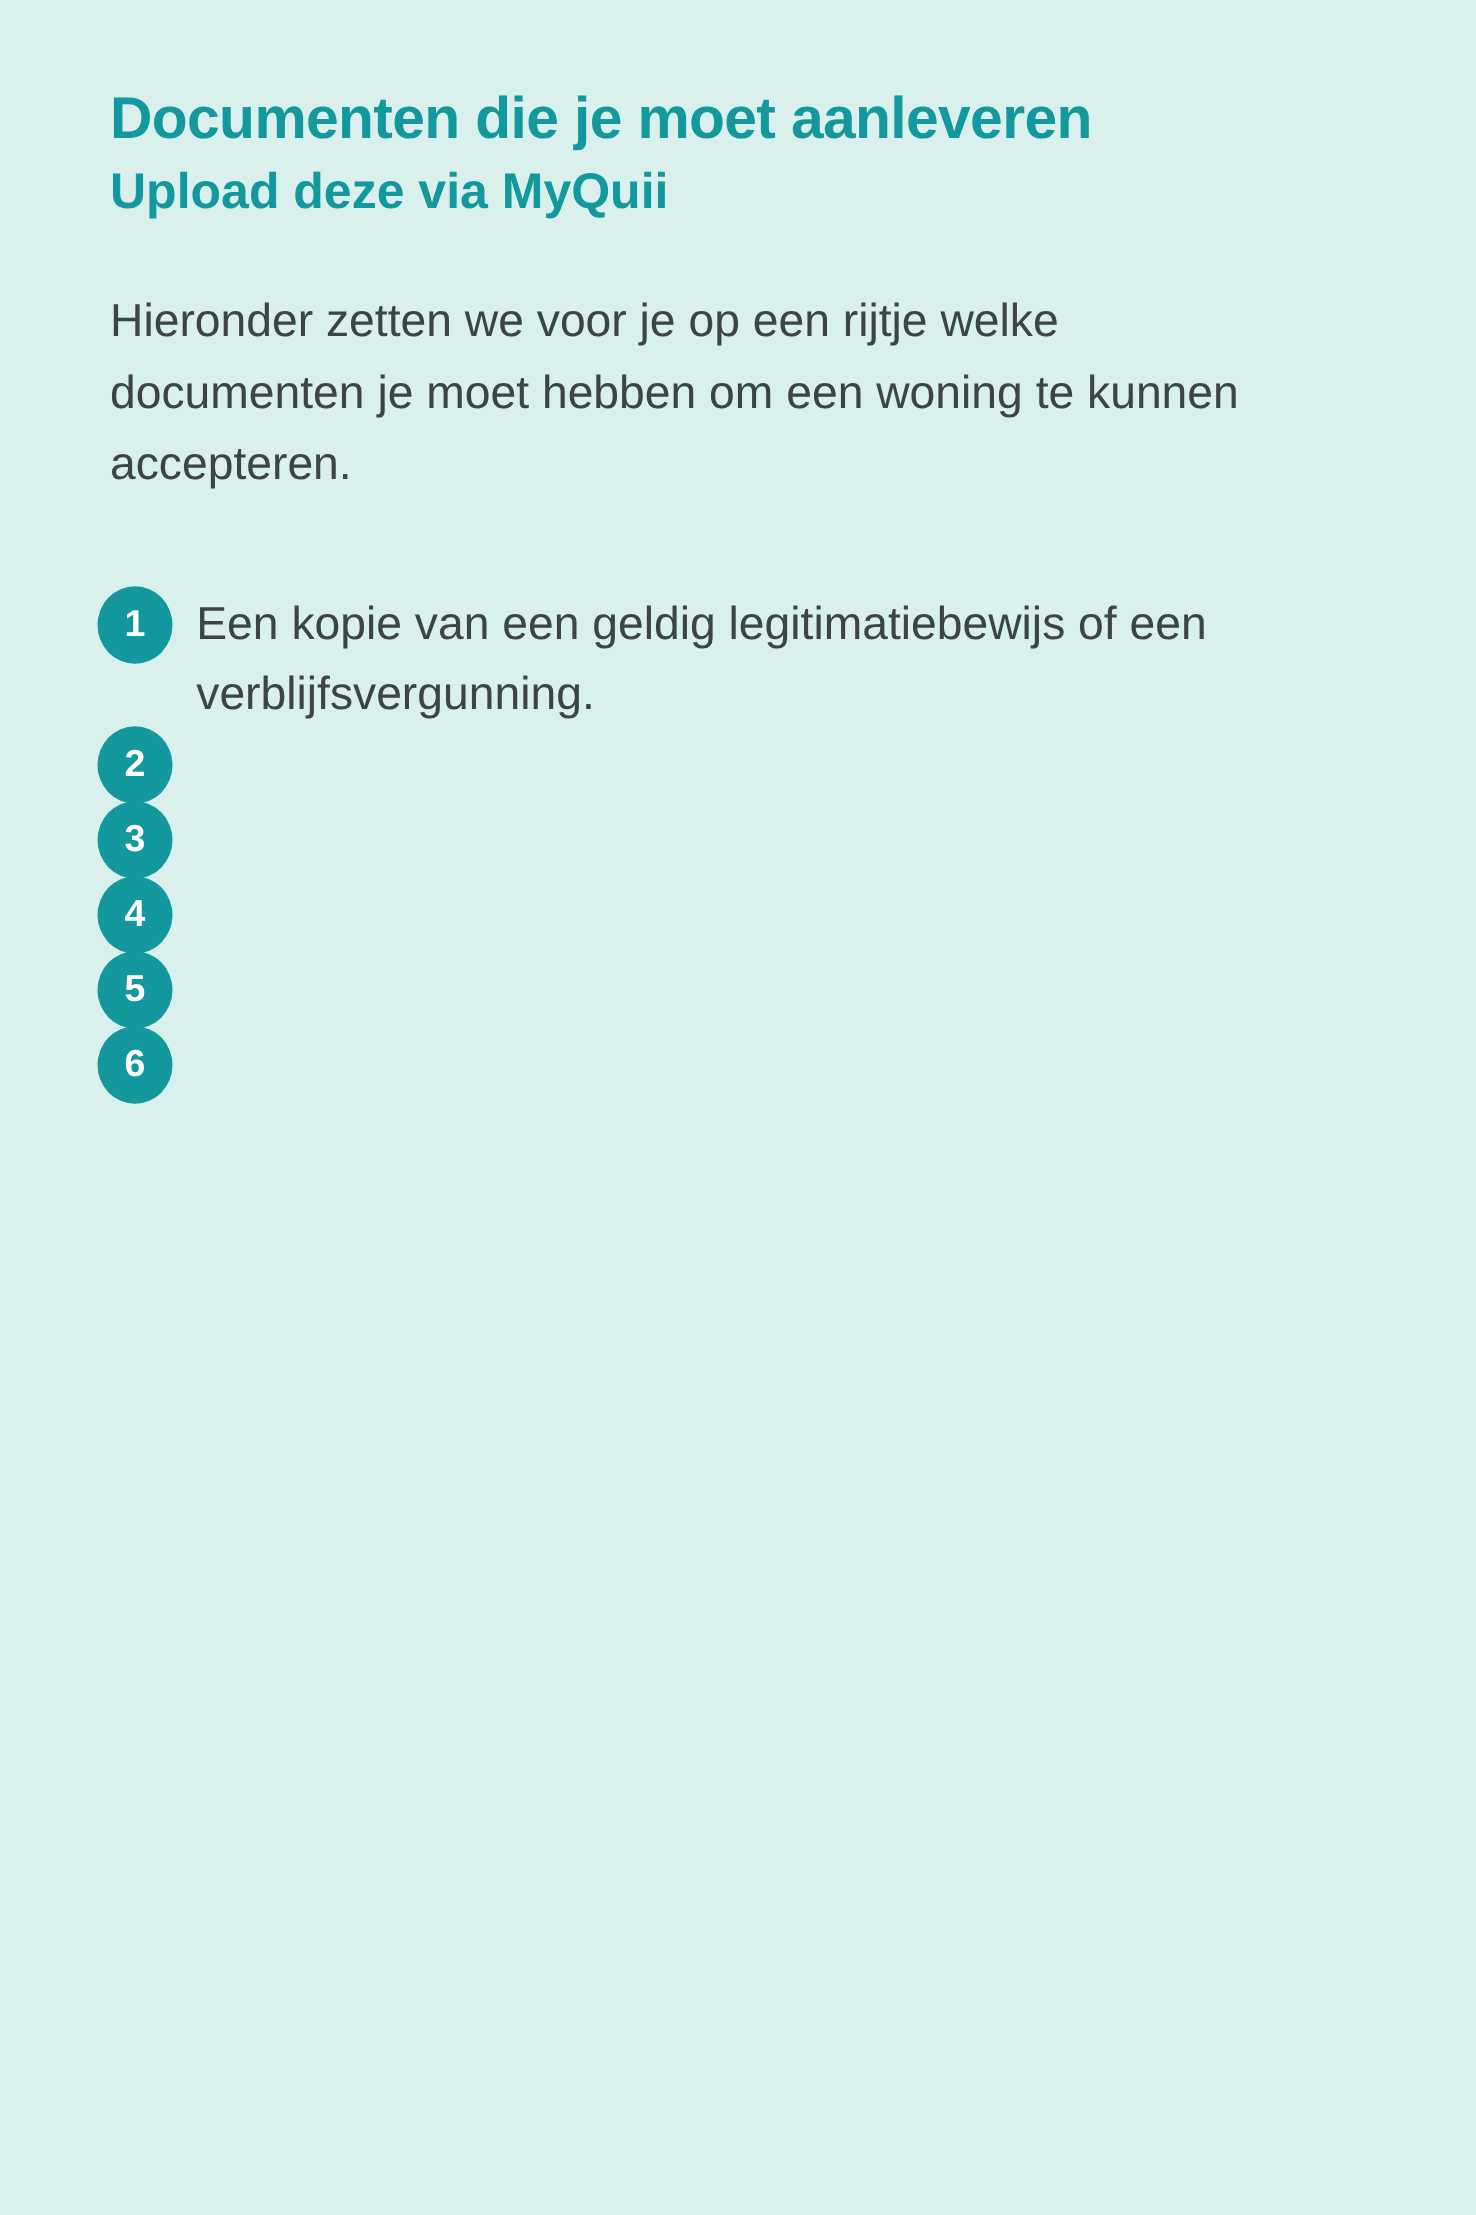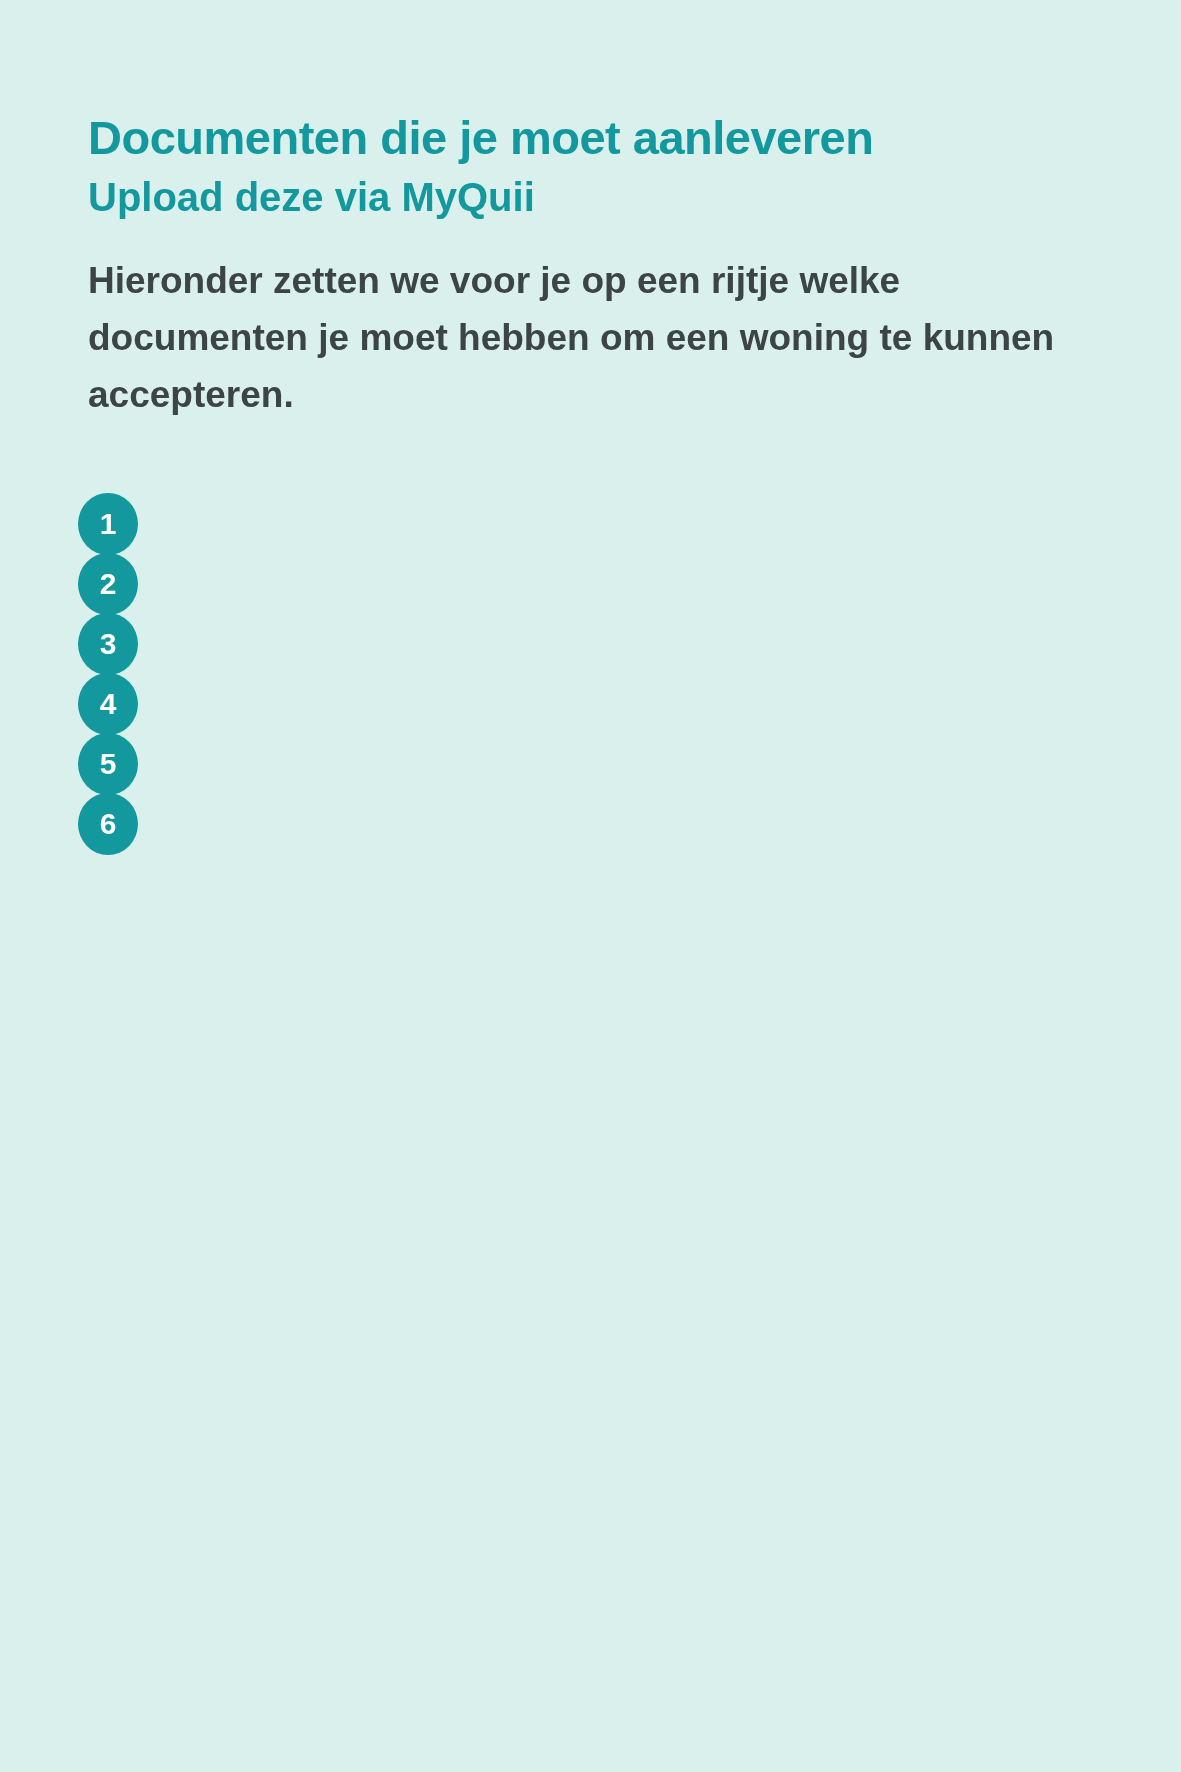--- a/index.html
+++ b/index.html
@@ -13,43 +13,42 @@
     width: 1181px;
     height: 1772px;
     background: var(--background, #d9f0ec);
     font-family: "Liberation Sans", "DejaVu Sans", sans-serif;
     color: var(--text-color, #3c4444);
     overflow: hidden;
   }
   .page {
     width: 1181px;
     height: 1556px;
-    padding: 112px 40px 0 88px;
+    padding: 68px 40px 0 88px;
   }
   .title {
     font-size: 47px;
     font-weight: 700;
     letter-spacing: -0.5px;
     color: var(--accent, #13989d);
     line-height: 1.1;
   }
   .subtitle {
     font-size: 40px;
     font-weight: 700;
     color: var(--accent, #13989d);
     margin-top: 10px;
     line-height: 1.15;
   }
   .intro {
-    margin-top: 32px;
+    margin-top: 52px;
     font-size: 37px;
     line-height: 57px;
     white-space: pre-line;
     color: var(--text-color, #3c4444);
-    font-weight: bold;
   }
   .doc-list {
     margin-top: 72px;
     margin-left: -10px;
     list-style: none;
   }
   .doc-item {
     display: flex;
     align-items: flex-start;
   }
@@ -86,20 +85,22 @@
   <h2 class="subtitle">Upload deze via MyQuii</h2>
 
   <p class="intro">Hieronder zetten we voor je op een rijtje welke
 documenten je moet hebben om een woning te kunnen
 accepteren.</p>
 
   <ul class="doc-list">
 
     <li class="doc-item">
       <span class="badge">1</span>
+      <span class="item-text">Een kopie van een geldig legitimatiebewijs of een
+verblijfsvergunning.</span>
     </li>
 
     <li class="doc-item">
       <span class="badge">2</span>
     </li>
 
     <li class="doc-item">
       <span class="badge">3</span>
     </li>
 

